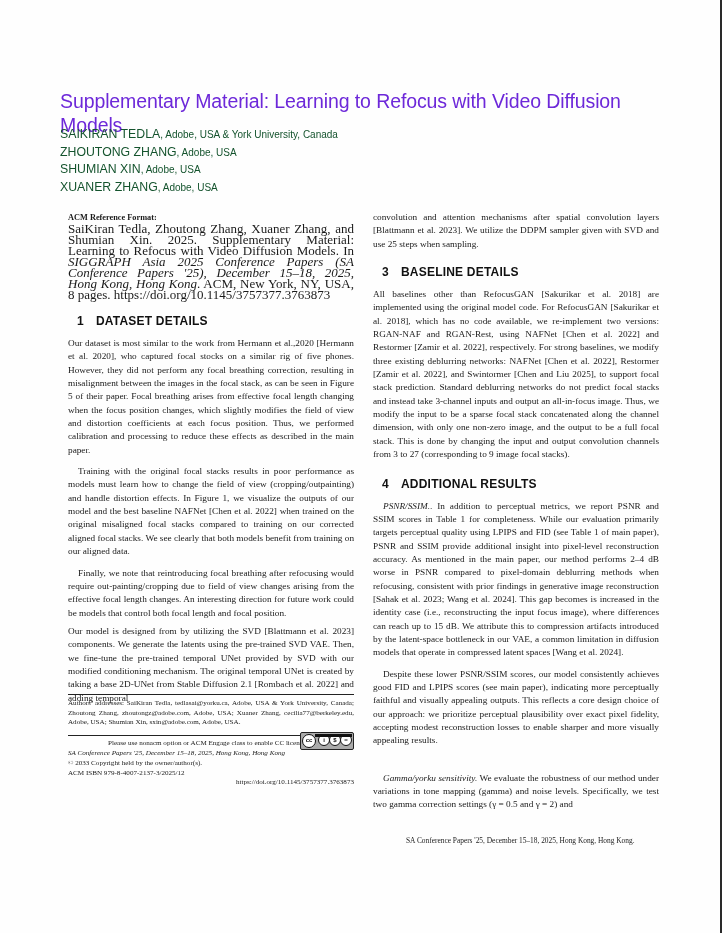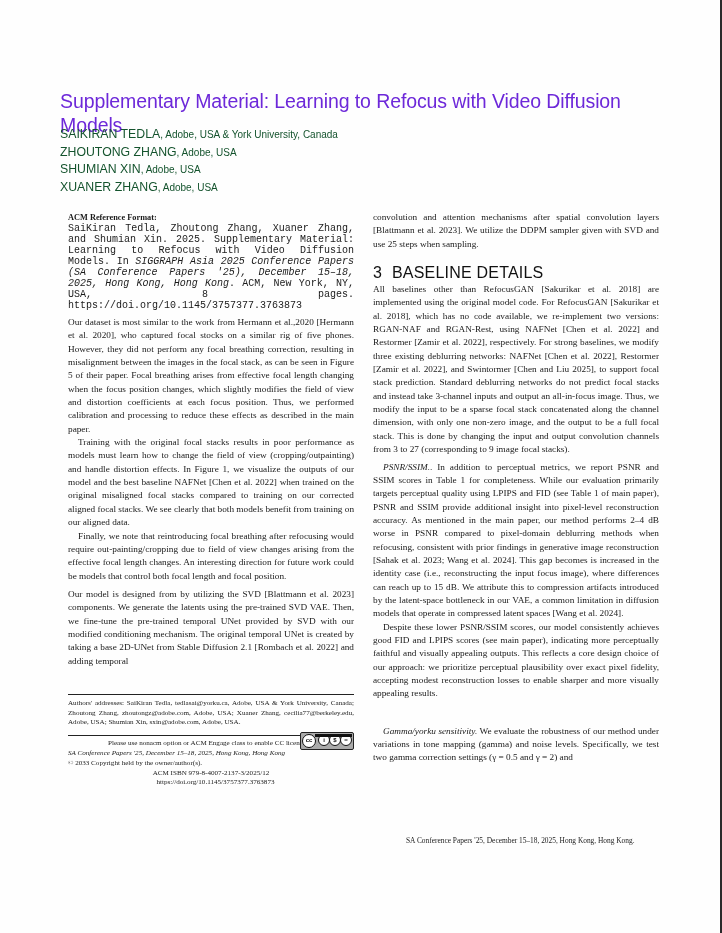--- a/index.html
+++ b/index.html
@@ -16,29 +16,29 @@
     letter-spacing: -0.1px;
   }
   .authors { position: absolute; left: 60px; top: 126px; width: 600px;
     font-family: "Liberation Sans", "DejaVu Sans", sans-serif; color: #14532d; }
   .author { font-size: 12.3px; line-height: 16.5px; white-space: nowrap; }
   .author .aff { font-size: 10px; }
   .col { position: absolute; width: 286px; font-size: 9.25px; line-height: 13.35px; text-align: justify; }
   .col.left { left: 68px; }
   .col.right { left: 373px; }
   p { margin: 0; }
-  .indent { text-indent: 10px; }
+  .indent { text-indent: 10px; margin-top: 8px; }
   .section-h {
     font-family: "Liberation Sans", "DejaVu Sans", sans-serif;
-    font-size: 16px; line-height: 13px; letter-spacing: 0.2px; margin: 0;
-    font-weight: normal; color: #111; white-space: nowrap;
+    font-size: 12px; line-height: 13px; letter-spacing: 0.2px; margin: 9px;
+    font-weight: bold; color: #111; white-space: nowrap;
   }
   .section-h .num { display: inline-block; width: 19px; }
   .acm-h { font-weight: bold; font-size: 8.3px; line-height: 11px; }
-  .acm-body { font-size: 10px; line-height: 11px; text-align: justify; font-family: Liberation Mono, monospace; }
+  .acm-body { font-size: 13px; line-height: 11px; text-align: justify; }
   .small { font-size: 7.1px; line-height: 9.6px; }
   .rule { border-top: 0.9px solid #222; width: 286px; }
   .runin { font-style: italic; }
   em, .it { font-style: italic; }
   .cc-badge {
     display: inline-block; vertical-align: -1px; width: 52px; height: 16px; background: #aaa;
     border: 1px solid #222; border-radius: 2px; position: relative; margin-left: 1px;
   }
   .cc-badge span { position: absolute; top: 1px; width: 10px; height: 10px; border-radius: 50%; background: #fff; border: 1.3px solid #111;
      font-family: "Liberation Sans", sans-serif; font-size: 6px; line-height: 10px; text-align: center; font-weight: bold; color:#111;}
@@ -58,20 +58,21 @@
   <div class="author"><span>SHUMIAN XIN</span><span class="aff">, Adobe, USA</span></div>
   <div class="author"><span>XUANER ZHANG</span><span class="aff">, Adobe, USA</span></div>
 </div>
 
 <div class="col left" style="top:212px;">
   <div>
     <div class="acm-h">ACM Reference Format:</div>
     <div class="acm-body"><span>SaiKiran Tedla, Zhoutong Zhang, Xuaner Zhang, and Shumian Xin. 2025. Supplementary Material: Learning to Refocus with Video Diffusion Models. In </span><span class="it">SIGGRAPH Asia 2025 Conference Papers (SA Conference Papers '25), December 15–18, 2025, Hong Kong, Hong Kong</span><span>. ACM, New York, NY, USA, 8 pages. https://doi.org/10.1145/3757377.3763873</span></div>
   </div>
 
+  <div class="section-h" style="margin-top:15px;"><span class="num">1</span><span>DATASET DETAILS</span></div>
   <p style="margin-top:5px;">Our dataset is most similar to the work from Hermann et al.,2020 [Hermann et al. 2020], who captured focal stocks on a similar rig of five phones. However, they did not perform any focal breathing correction, resulting in misalignment between the images in the focal stack, as can be seen in Figure 5 of their paper. Focal breathing arises from effective focal length changing when the focus position changes, which slightly modifies the field of view and distortion coefficients at each focus position. Thus, we performed calibration and processing to reduce these effects as described in the main paper.</p>
   <p class="indent">Training with the original focal stacks results in poor performance as models must learn how to change the field of view (cropping/outpainting) and handle distortion effects. In Figure 1, we visualize the outputs of our model and the best baseline NAFNet [Chen et al. 2022] when trained on the original misaligned focal stacks compared to training on our corrected aligned focal stacks. We see clearly that both models benefit from training on our aligned data.</p>
   <p class="indent">Finally, we note that reintroducing focal breathing after refocusing would require out-painting/cropping due to field of view changes arising from the effective focal length changes. An interesting direction for future work could be models that control both focal length and focal position.</p>
 
   <p style="margin-top:5px;">Our model is designed from by utilizing the SVD [Blattmann et al. 2023] components. We generate the latents using the pre-trained SVD VAE. Then, we fine-tune the pre-trained temporal UNet provided by SVD with our modified conditioning mechanism. The original temporal UNet is created by taking a base 2D-UNet from Stable Diffusion 2.1 [Rombach et al. 2022] and adding temporal</p>
 </div>
 
 <div class="col left" style="top:694px;">
   <div class="rule"></div>
   <p class="small" style="margin-top:4px;">Authors' addresses: SaiKiran Tedla, tedlasai@yorku.ca, Adobe, USA &amp; York University, Canada; Zhoutong Zhang, zhoutongz@adobe.com, Adobe, USA; Xuaner Zhang, cecilia77@berkeley.edu, Adobe, USA; Shumian Xin, sxin@adobe.com, Adobe, USA.</p>
@@ -80,28 +81,29 @@
     <span>Please use nonacm option or ACM Engage class to enable CC licenses</span><span class="cc-badge" style="position:absolute; right:0; top:-7px;">
         <span style="left:1px; width:12px; height:12px; top:1px;">cc</span>
         <span style="left:17px;">i</span>
         <span style="left:28px;">$</span>
         <span style="left:39px;">=</span>
         <span class="bar"></span>
       </span>
   </div>
   <p class="small it" style="margin-top:1px;">SA Conference Papers '25, December 15–18, 2025, Hong Kong, Hong Kong</p>
   <p class="small" style="text-align:left;">© 2033 Copyright held by the owner/author(s).</p>
-  <p class="small" style="text-align:center;">ACM ISBN 979-8-4007-2137-3/2025/12</p>
-  <p class="small" style="text-align:center;margin-left:9px;">https://doi.org/10.1145/3757377.3763873</p>
+  <p class="small" style="text-align:left;">ACM ISBN 979-8-4007-2137-3/2025/12</p>
+  <p class="small" style="text-align:right;margin-left:9px;">https://doi.org/10.1145/3757377.3763873</p>
 </div>
 
 <div class="col right" style="top:211px;">
   <p>convolution and attention mechanisms after spatial convolution layers [Blattmann et al. 2023]. We utilize the DDPM sampler given with SVD and use 25 steps when sampling.</p>
 
   <div class="section-h" style="margin-top:15px;"><span class="num">3</span><span>BASELINE DETAILS</span></div>
   <p style="margin-top:4px;">All baselines other than RefocusGAN [Sakurikar et al. 2018] are implemented using the original model code. For RefocusGAN [Sakurikar et al. 2018], which has no code available, we re-implement two versions: RGAN-NAF and RGAN-Rest, using NAFNet [Chen et al. 2022] and Restormer [Zamir et al. 2022], respectively. For strong baselines, we modify three existing deblurring networks: NAFNet [Chen et al. 2022], Restormer [Zamir et al. 2022], and Swintormer [Chen and Liu 2025], to support focal stack prediction. Standard deblurring networks do not predict focal stacks and instead take 3-channel inputs and output an all-in-focus image. Thus, we modify the input to be a sparse focal stack concatenated along the channel dimension, with only one non-zero image, and the output to be a full focal stack. This is done by changing the input and output convolution channels from 3 to 27 (corresponding to 9 image focal stacks).</p>
 
+  <div class="section-h" style="margin-top:16px;"><span class="num">4</span><span>ADDITIONAL RESULTS</span></div>
   <p class="indent" style="margin-top:4px;"><span class="runin">PSNR/SSIM.</span><span>. In addition to perceptual metrics, we report PSNR and SSIM scores in Table 1 for completeness. While our evaluation primarily targets perceptual quality using LPIPS and FID (see Table 1 of main paper), PSNR and SSIM provide additional insight into pixel-level reconstruction accuracy. As mentioned in the main paper, our method performs 2–4 dB worse in PSNR compared to pixel-domain deblurring methods when refocusing, consistent with prior findings in generative image reconstruction [Sahak et al. 2023; Wang et al. 2024]. This gap becomes is increased in the identity case (i.e., reconstructing the input focus image), where differences can reach up to 15 dB. We attribute this to compression artifacts introduced by the latent-space bottleneck in our VAE, a common limitation in diffusion models that operate in compressed latent spaces [Wang et al. 2024].</span></p>
   <p class="indent">Despite these lower PSNR/SSIM scores, our model consistently achieves good FID and LPIPS scores (see main paper), indicating more perceptually faithful and visually appealing outputs. This reflects a core design choice of our approach: we prioritize perceptual plausibility over exact pixel fidelity, accepting modest reconstruction losses to enable sharper and more visually appealing results.</p>
   <p class="indent" style="margin-top:24px;"><span class="runin">Gamma/yorku sensitivity.</span><span> We evaluate the robustness of our method under variations in tone mapping (gamma) and noise levels. Specifically, we test two gamma correction settings (γ = 0.5 and γ = 2) and</span></p>
 </div>
 
 <div class="footer">SA Conference Papers '25, December 15–18, 2025, Hong Kong, Hong Kong.</div>
 
 </body></html>

